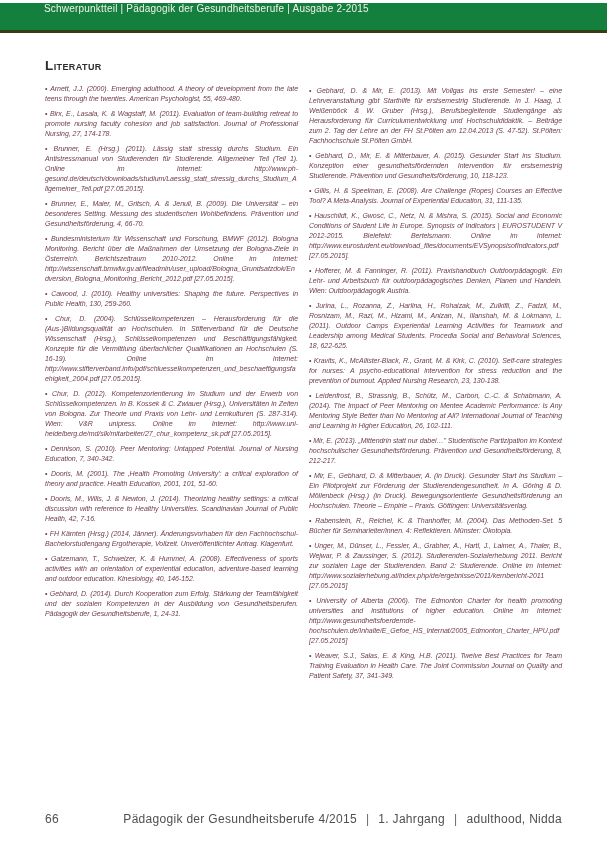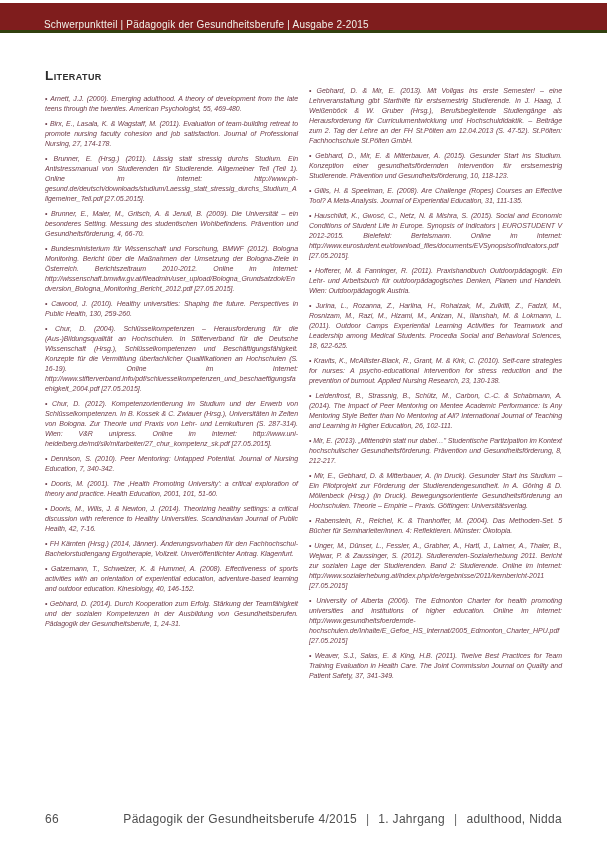--- a/index.html
+++ b/index.html
@@ -6,34 +6,34 @@
   .page{
     position:relative;
     width:607px;height:853px;
     background:#ffffff;
     font-family:"Liberation Sans", sans-serif;
     overflow:hidden;
   }
   
   .topbar{
     position:absolute;left:0;top:3px;width:607px;height:30px;
-    background:#7f1d1d;
+    background:#15803d;
     border-bottom:3px solid #31400f;
-    display:flex;align-items:flex-end;
+    display:flex;align-items:flex-start;
     box-sizing:border-box;
   }
   .topbar span{
     margin-left:44px;
     color:#f1f2ea;
     font-size:10px;
     letter-spacing:0.2px;
   }
   
   .col{
-    position:absolute;top:68px;width:253px;
+    position:absolute;top:58px;width:253px;
     color:#6e3c49;
   }
   .col-left{left:45px;}
   .col-right{left:309px;top:86px;}
   .section-title{
     font-variant:small-caps;
     font-weight:bold;
     font-size:13.5px;
     color:#2e2e2e;
     letter-spacing:0.4px;

